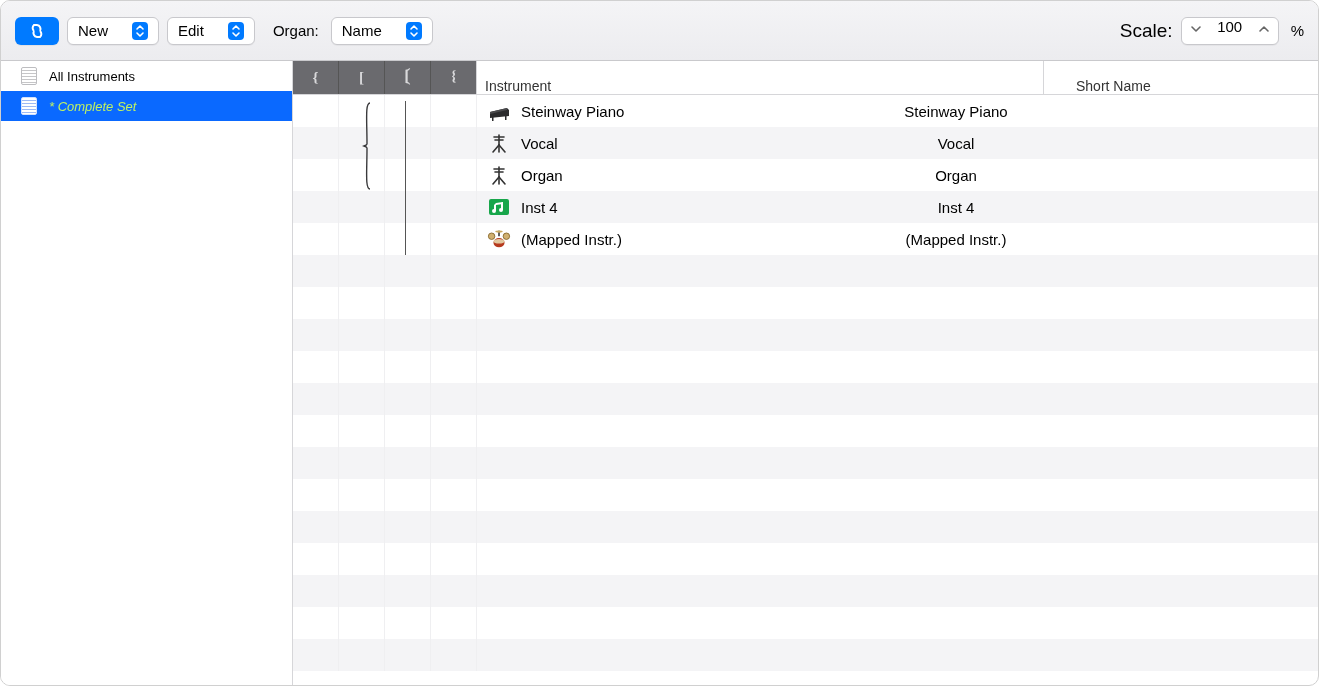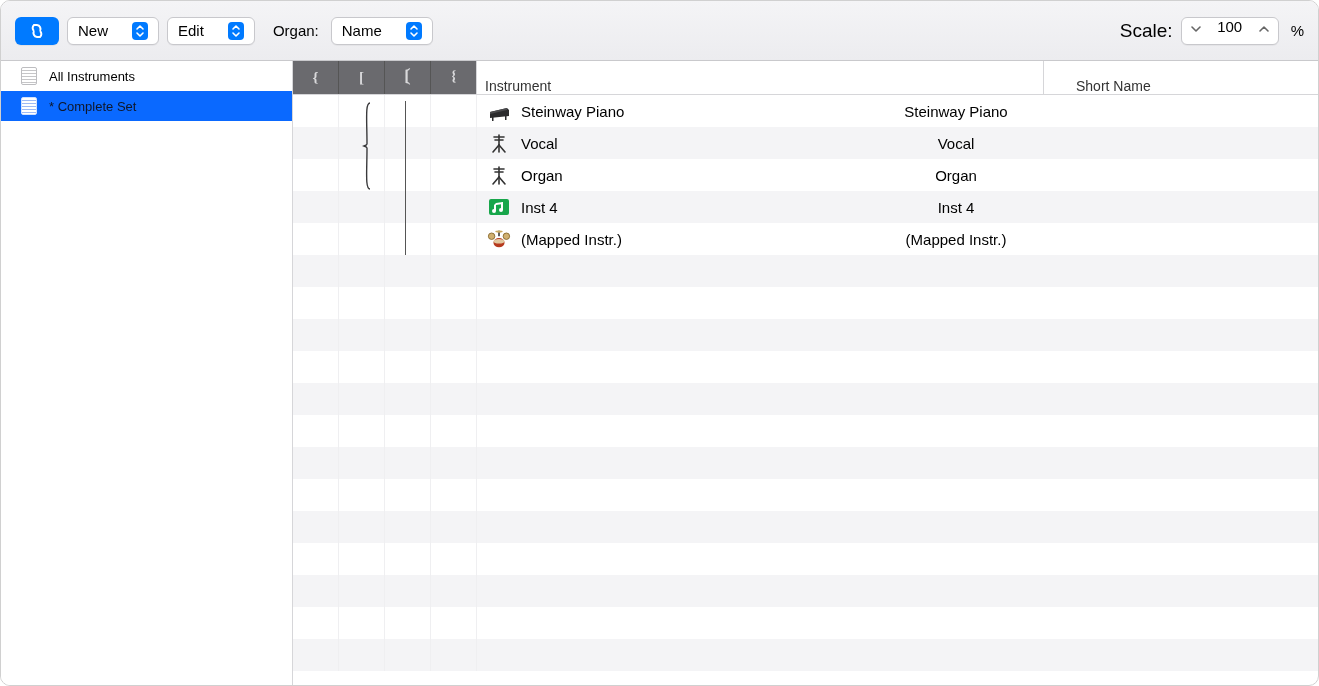--- a/index.html
+++ b/index.html
@@ -116,21 +116,22 @@
     display: flex;
     align-items: center;
     height: 30px;
     padding: 0 10px 0 18px;
     gap: 10px;
     cursor: pointer;
     font-size: 13px;
   }
   .sb-item.selected {
     background: #0a69ff;
-    color: #0f172a;
+    color: #bef264;
+    font-style: italic;
   }
   .sb-icon {
     width: 20px; height: 20px;
     display: inline-flex;
     align-items: center;
     justify-content: center;
   }
   .staff-paper {
     width: 16px; height: 18px;
     border: 1px solid #bdbdc0;

